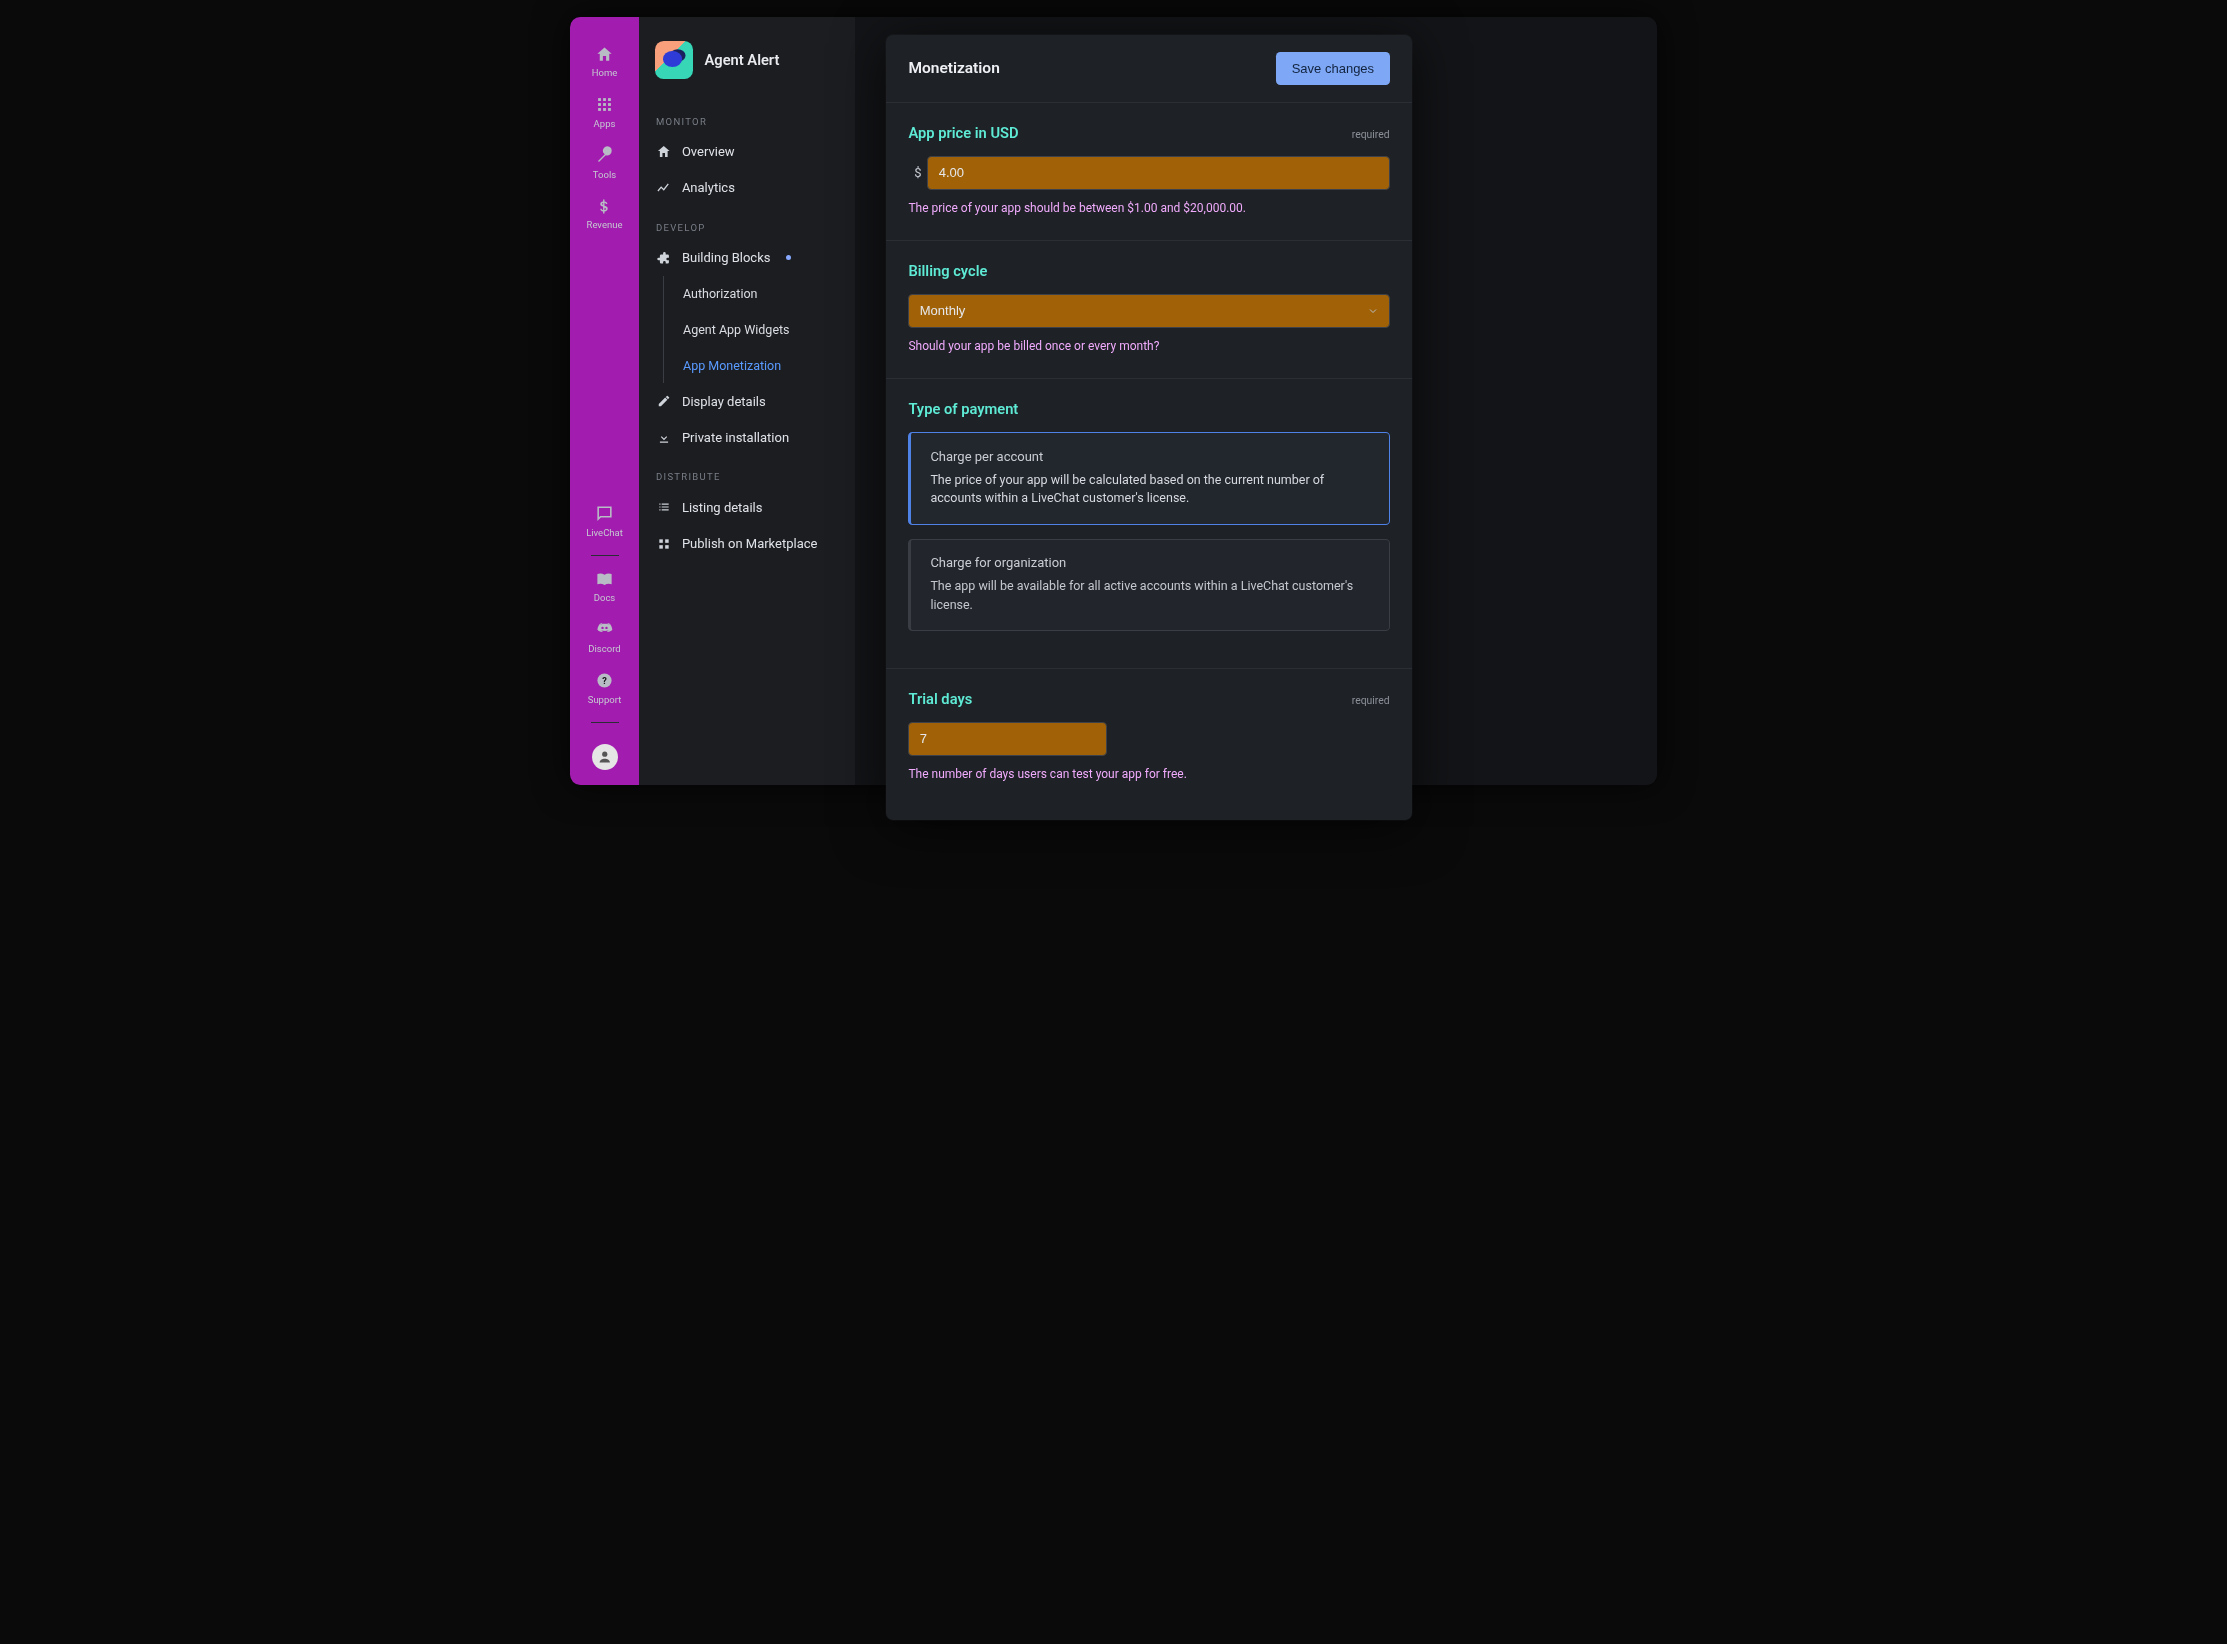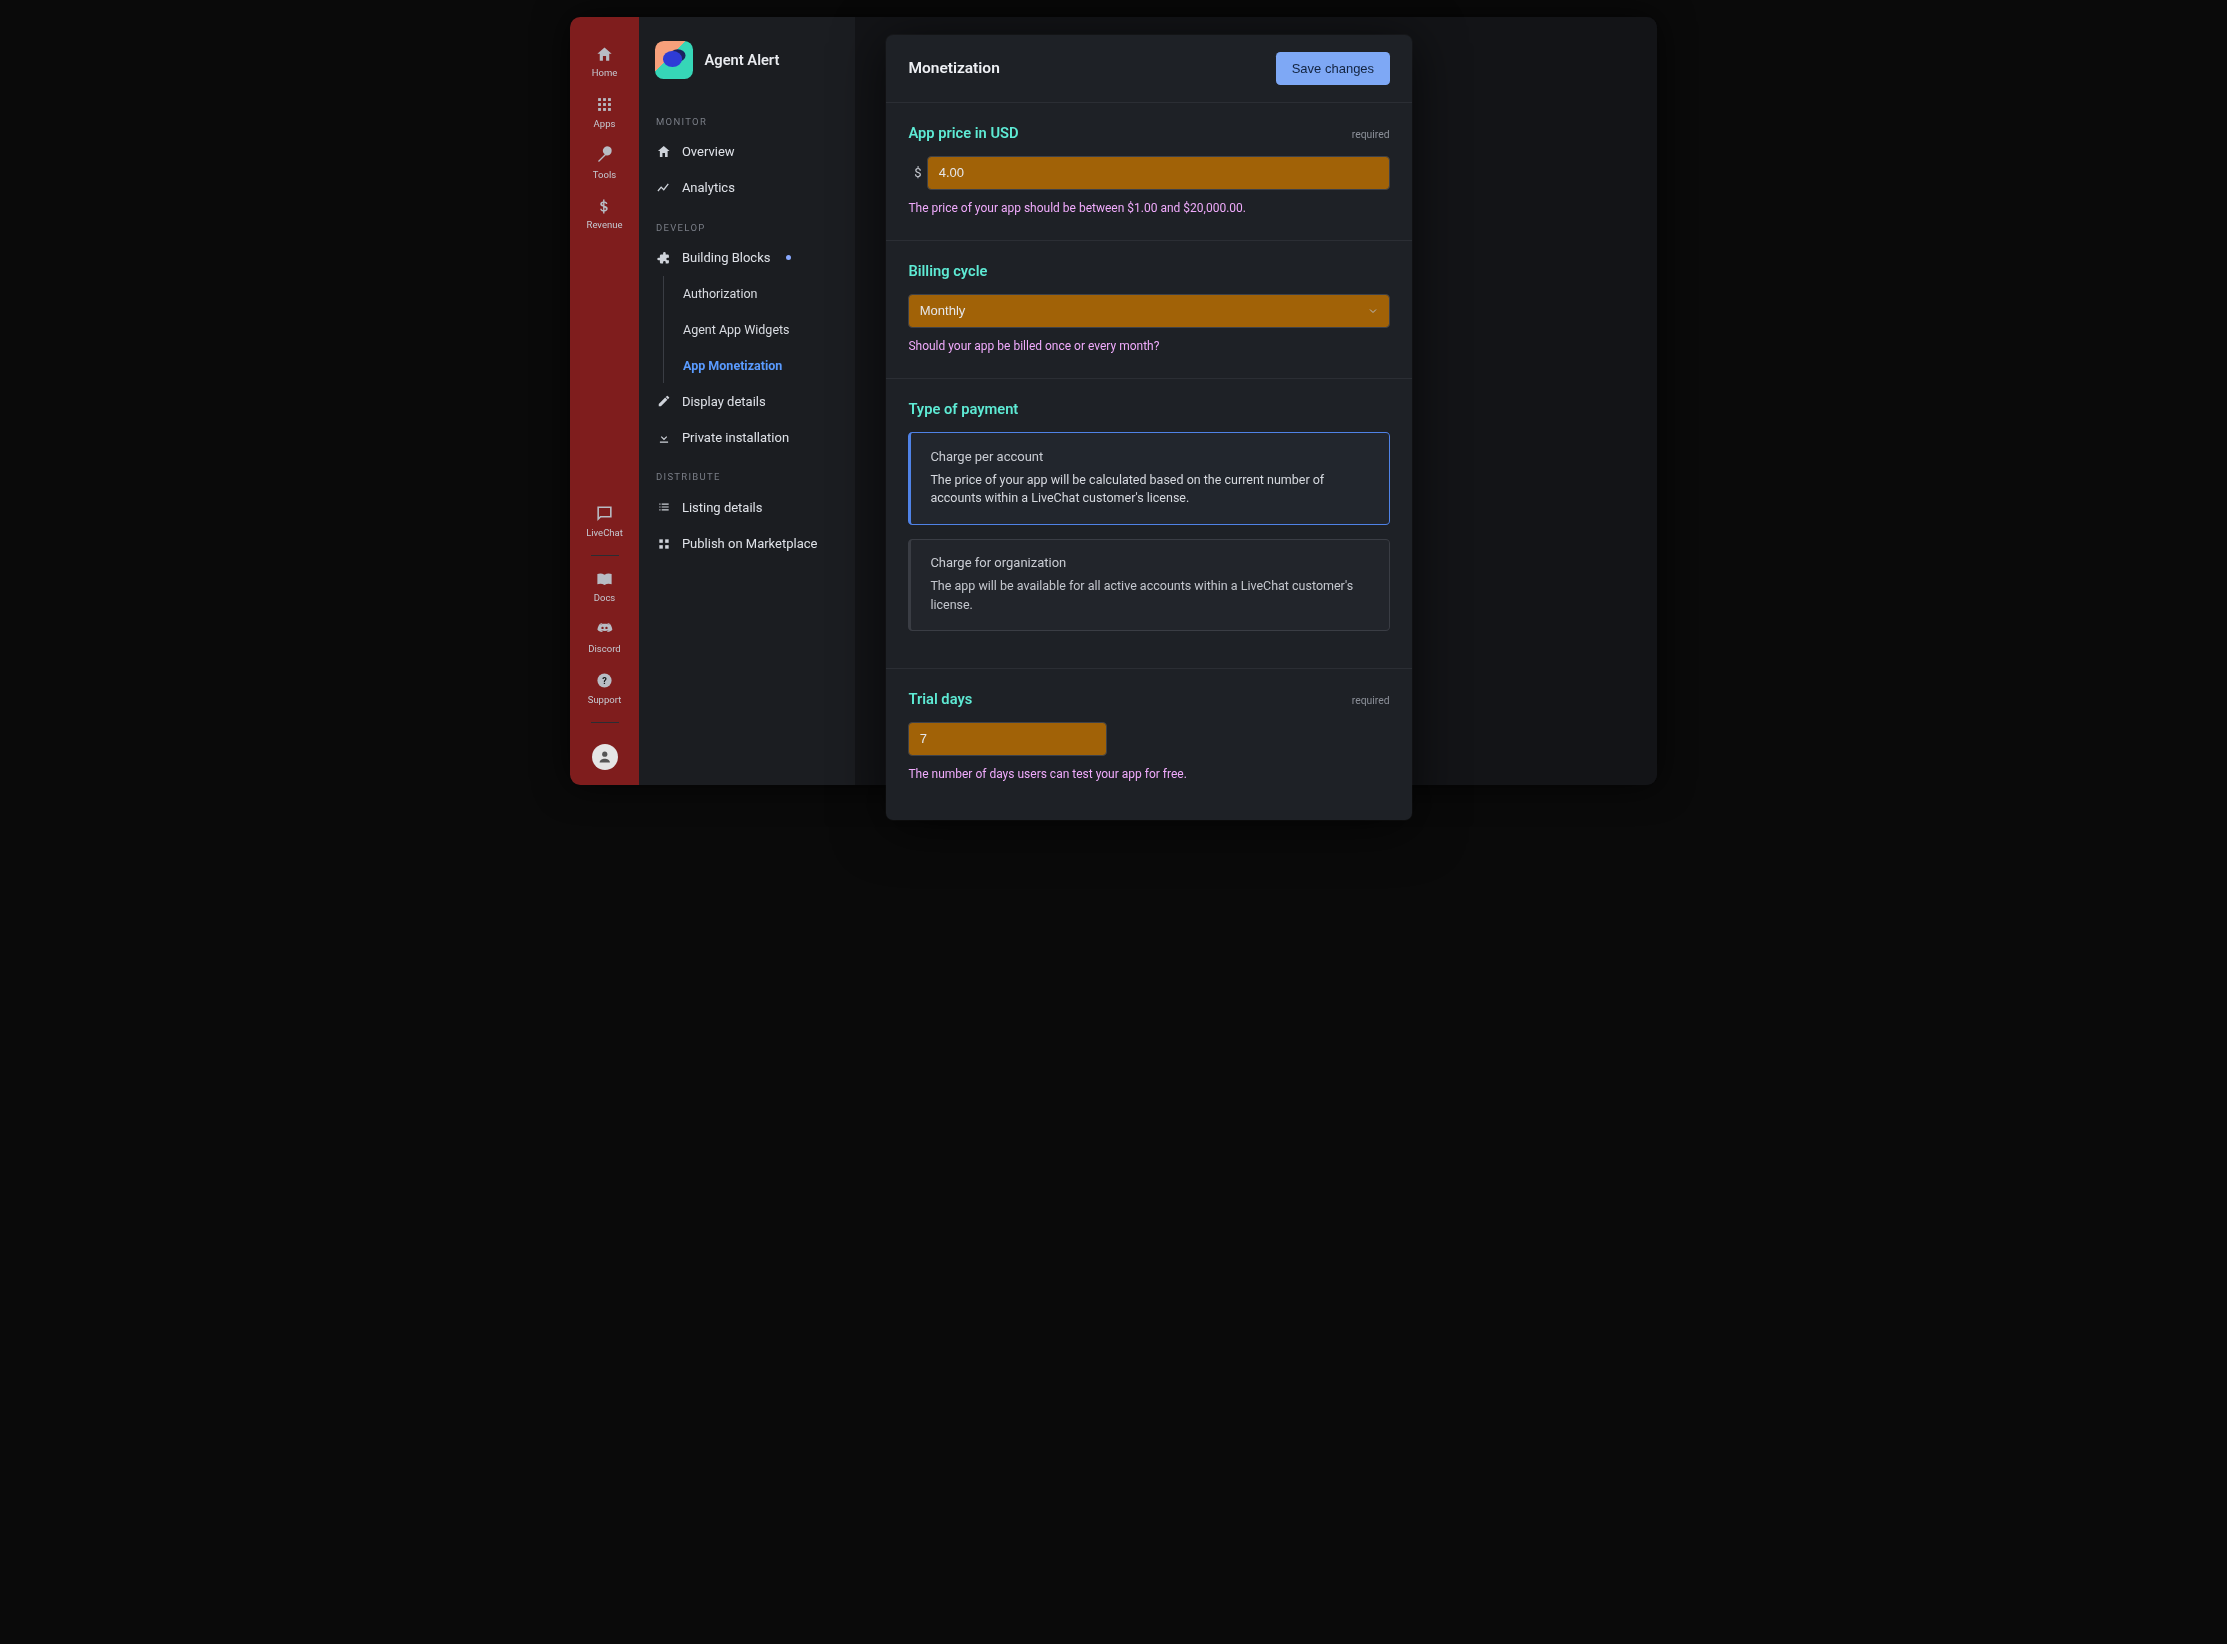--- a/index.html
+++ b/index.html
@@ -18,21 +18,21 @@
     margin: 17px auto;
     background: #131417;
     border-radius: 10.4px;
     overflow: visible;
     position: relative;
     box-shadow: 0 0 35px rgba(0,0,0,0.7);
   }
   
   .icon-rail {
     width: 69px;
-    background: #7f1d1d;
+    background: #a21caf;
     display: flex;
     flex-direction: column;
     align-items: center;
     padding-top: 22.4px;
     gap: 3.5px;
     border-top-left-radius: 10.4px;
     border-bottom-left-radius: 10.4px;
   }
   .rail-item {
     display: flex;
@@ -89,21 +89,21 @@
     margin-left:5.2px;
   }
   .sub-list {
     border-left: 0.9px solid #3a3d44;
     margin-left: 24px;
   }
   .sub-item {
     padding: 10.4px 14px 10.4px 19px;
     font-size: 12.5px; color:#d9dce2; cursor:pointer;
   }
-  .sub-item.active { color:#5a9bff; font-weight:700; }
+  .sub-item.active { color:#5a9bff; font-weight:400; }
   
   .main-area {
     flex:1;
     background:#131417;
     border-top-right-radius:10.4px;
     border-bottom-right-radius:10.4px;
   }
   
   .floating-card {
     position:absolute;

